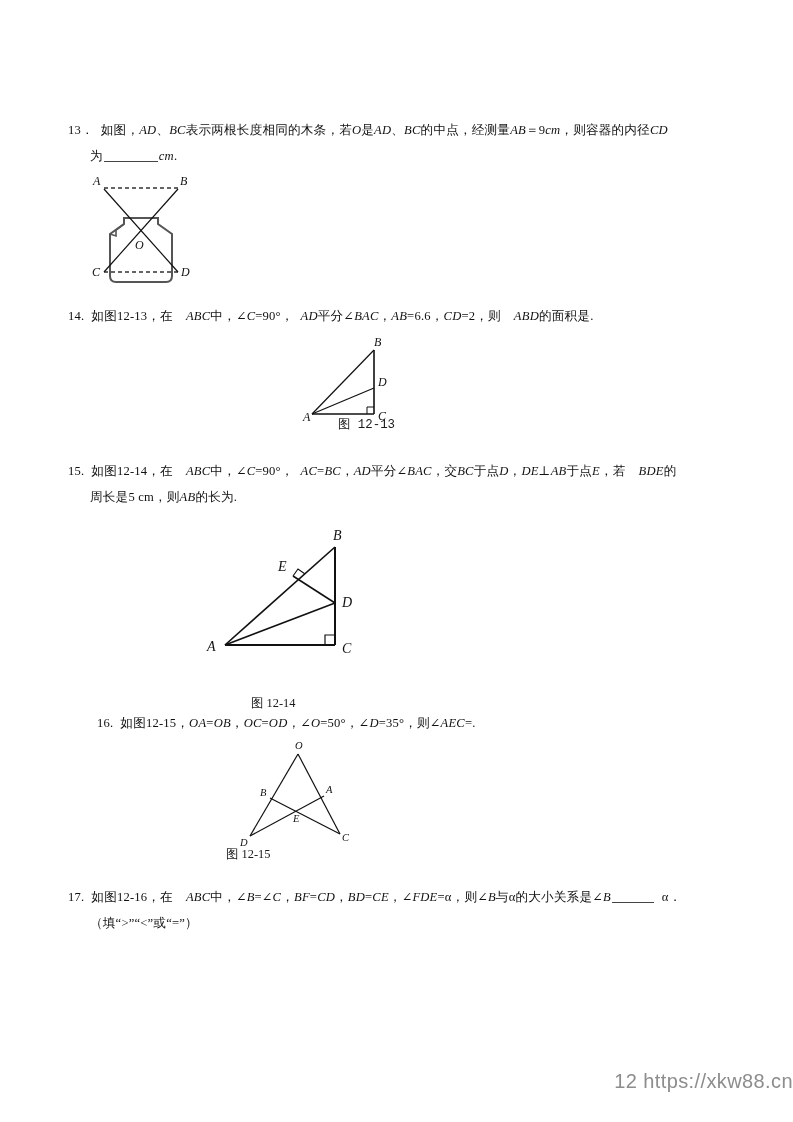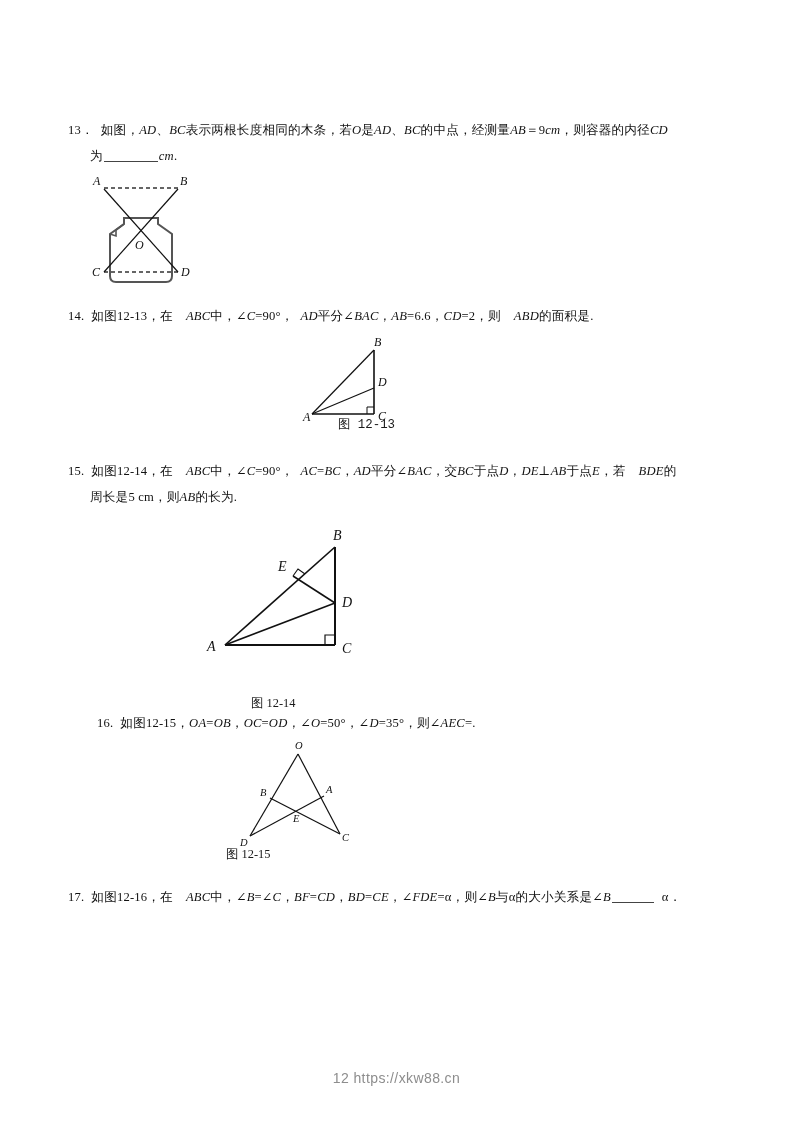--- a/index.html
+++ b/index.html
@@ -66,23 +66,23 @@
     font-family: "Liberation Serif", "DejaVu Serif", serif;
     font-style: italic;
     font-size: 12px;
     fill: #111;
   }
   .lbl.sm { font-size: 10.5px; }
   
   .footer {
     position: absolute;
     width: 100%;
-    text-align: center;
+    text-align: right;
     font-family: "Liberation Sans", sans-serif;
-    font-size: 14px;
+    font-size: 20px;
     color: #8d8d8d;
     letter-spacing: 0.4px;
   }
 </style>
 </head>
 <body>
 
 <div class="page">
 
   <div class="qblock" style="left:68px; top:117px; width:690px;">
@@ -204,17 +204,20 @@
       <text class="lbl sm" x="2" y="108">D</text>
       <text class="lbl sm" x="104" y="103">C</text>
     </svg>
     <div class="figcaption" style="left:-12px; top:108px;">图 12-15</div>
   </div>
 
   <div class="qblock" style="left:68px; top:884px; width:700px;">
     <div class="qline">
       <span>17.</span><span class="gap-s"></span><span>如图12-16，在</span><span class="gap"></span><span class="it">ABC</span><span>中，∠</span><span class="it">B</span><span>=∠</span><span class="it">C</span><span>，</span><span class="it">BF</span><span>=</span><span class="it">CD</span><span>，</span><span class="it">BD</span><span>=</span><span class="it">CE</span><span>，∠</span><span class="it">FDE</span><span>=α，则∠</span><span class="it">B</span><span>与α的大小关系是∠</span><span class="it">B</span><span class="blank-ul short"></span><span class="gap-s"></span><span>α．</span>
     </div>
+    <div class="qline indent">
+      <span>（填“&gt;”“&lt;”或“=”）</span>
+    </div>
   </div>
 
   <div class="footer" style="top:1070px;">12 https://xkw88.cn</div>
 
 </div>
 
 </body></html>

